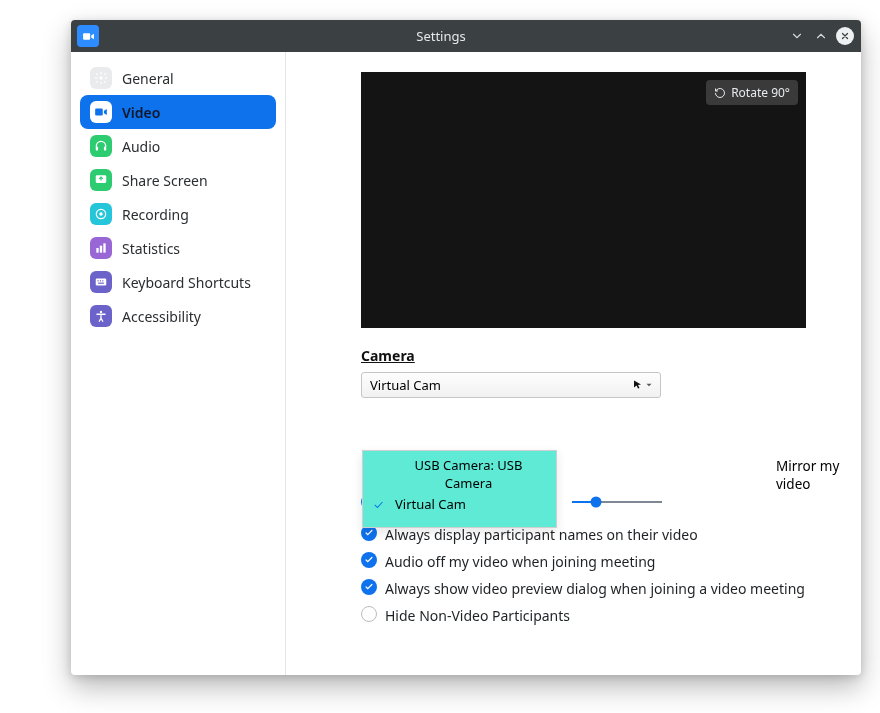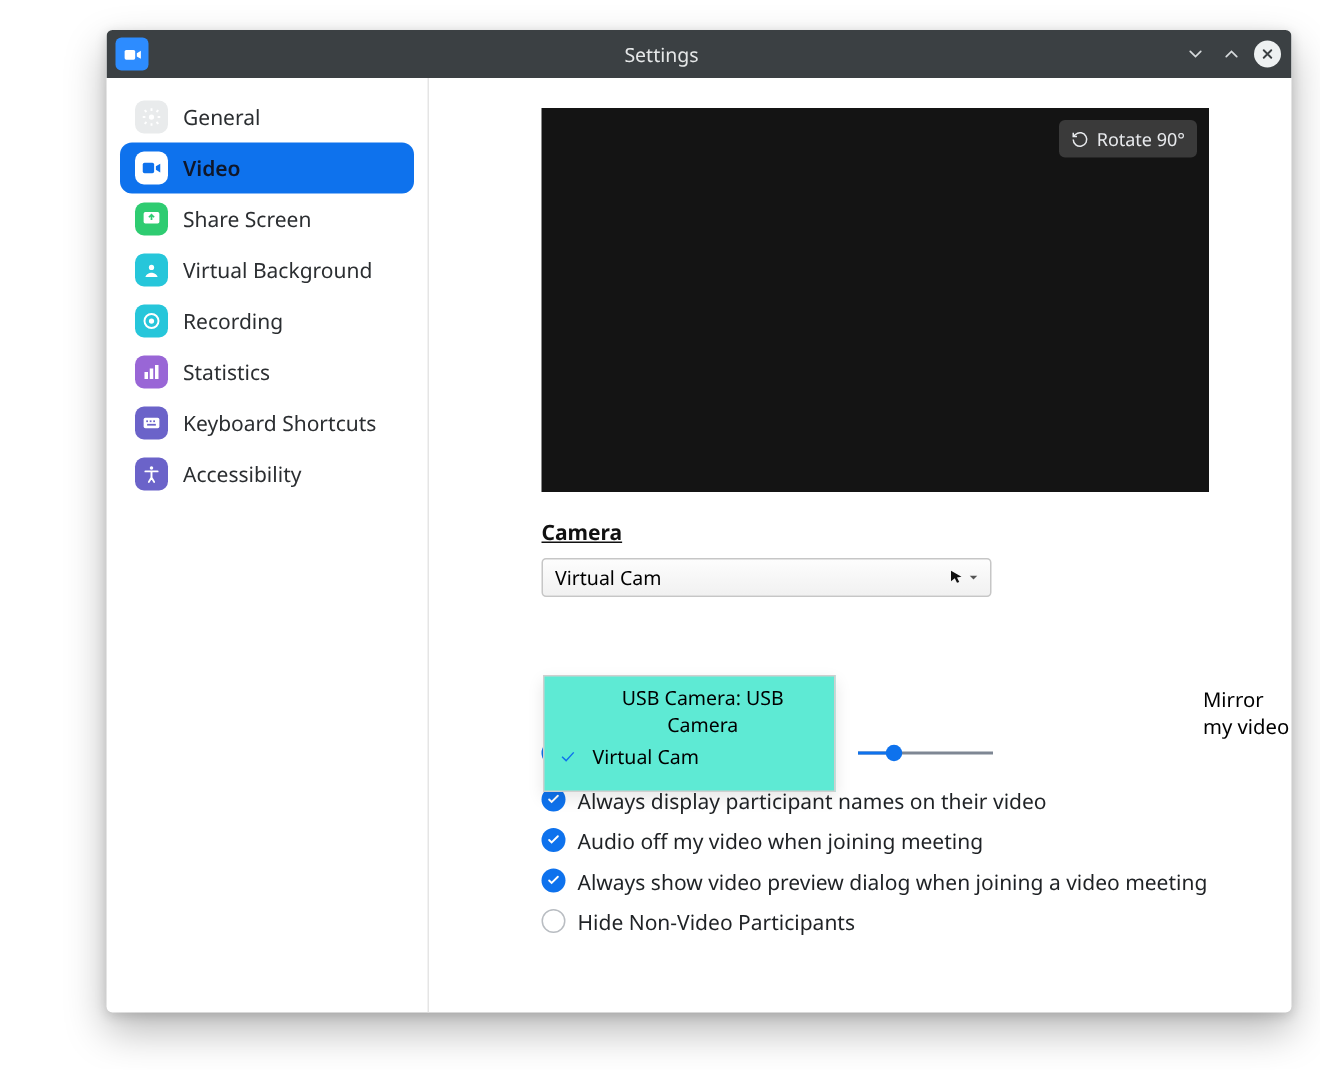--- a/index.html
+++ b/index.html
@@ -136,21 +136,21 @@
   }
   .dropdown .opt .check {
     position:absolute;
     left:11px; top:50%;
     transform: translateY(-52%);
     color:#0e72ed;
     font-size:13px;
   }
   .mirror-row {
     position:absolute;
-    left: 486px; top: 405px;
+    left: 460px; top: 405px;
     display:flex; align-items:center;
     font-size:13.5px;
     gap:8px;
   }
   .checks { margin-top: 96px; }
   .check-row {
     display:flex; align-items:flex-start;
     font-size:14px;
     color:#1f2225;
     margin-bottom:8px;
@@ -223,35 +223,36 @@
         <div class="nav-icon" style="background:#fff">
           <svg width="14" height="14" viewBox="0 0 24 24">
               <rect x="2" y="6" width="13" height="12" rx="2" fill="#0e72ed"></rect>
               <path d="M17 10 L22 7 V17 L17 14 Z" fill="#0e72ed"></path>
             </svg>
         </div>
         <span>Video</span>
       </div>
       <div class="nav-item">
         <div class="nav-icon" style="background:#2ecc71">
+          <svg width="14" height="14" viewBox="0 0 24 24" fill="none">
+              <path d="M4 14v-2a8 8 0 0116 0v2" stroke="#fff" stroke-width="2.2"></path>
+              <rect x="3" y="13" width="4" height="7" rx="2" fill="#fff"></rect>
+              <rect x="17" y="13" width="4" height="7" rx="2" fill="#fff"></rect>
+            </svg>
+        </div>
+        <span>Audio</span>
+      </div>
+      <div class="nav-item">
+        <div class="nav-icon" style="background:#2ecc71">
           <svg width="14" height="14" viewBox="0 0 24 24">
               <rect x="3" y="4" width="18" height="13" rx="2" fill="#fff"></rect>
               <path d="M12 13V8M9 10l3-3 3 3" stroke="#2ecc71" stroke-width="2" fill="none"></path>
             </svg>
         </div>
         <span>Share Screen</span>
-      </div>
-      <div class="nav-item">
-        <div class="nav-icon" style="background:#26c6da">
-          <svg width="14" height="14" viewBox="0 0 24 24">
-              <circle cx="12" cy="9" r="3" fill="#fff"></circle>
-              <path d="M5 20c1-4 5-5 7-5s6 1 7 5" fill="#fff"></path>
-            </svg>
-        </div>
-        <span>Virtual Background</span>
       </div>
       <div class="nav-item">
         <div class="nav-icon" style="background:#26c6da">
           <svg width="14" height="14" viewBox="0 0 24 24">
               <circle cx="12" cy="12" r="8" fill="none" stroke="#fff" stroke-width="2.2"></circle>
               <circle cx="12" cy="12" r="3" fill="#fff"></circle>
             </svg>
         </div>
         <span>Recording</span>
       </div>

